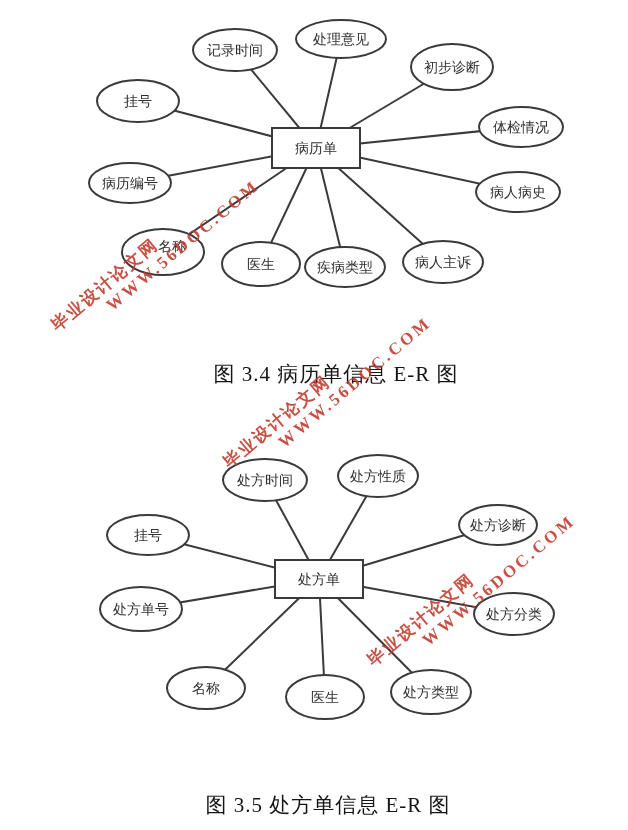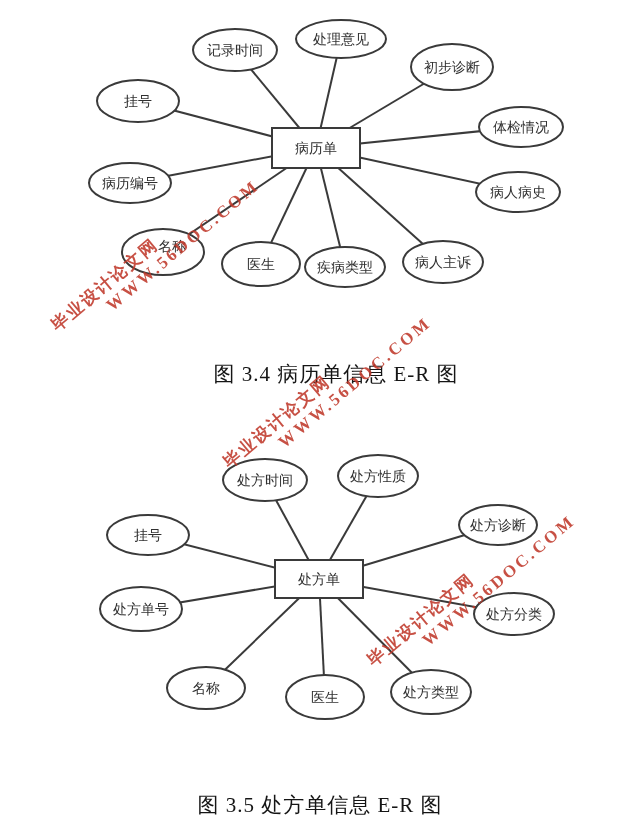--- a/index.html
+++ b/index.html
@@ -121,21 +121,21 @@
       <text class="node-label" x="141" y="609">处方单号</text>
       <text class="node-label" x="514" y="614">处方分类</text>
       <text class="node-label" x="206" y="688">名称</text>
       <text class="node-label" x="325" y="697">医生</text>
       <text class="node-label" x="431" y="692">处方类型</text>
       <text class="node-label" x="319" y="579">处方单</text>
     </g>
   </svg>
 
   <div class="caption" style="left:336px;top:374px;">图 3.4  病历单信息 E-R 图</div>
-  <div class="caption" style="left:320px;top:805px;">图 3.5  处方单信息 E-R 图</div>
+  <div class="caption" style="left:328px;top:805px;">图 3.5  处方单信息 E-R 图</div>
 
   <div class="watermark" style="left:155px;top:255px;">
     <div class="wm-line1">毕业设计论文网</div>
     <div class="wm-line2">WWW.56DOC.COM</div>
   </div>
   <div class="watermark" style="left:327px;top:392px;">
     <div class="wm-line1">毕业设计论文网</div>
     <div class="wm-line2">WWW.56DOC.COM</div>
   </div>
   <div class="watermark" style="left:471px;top:590px;">

